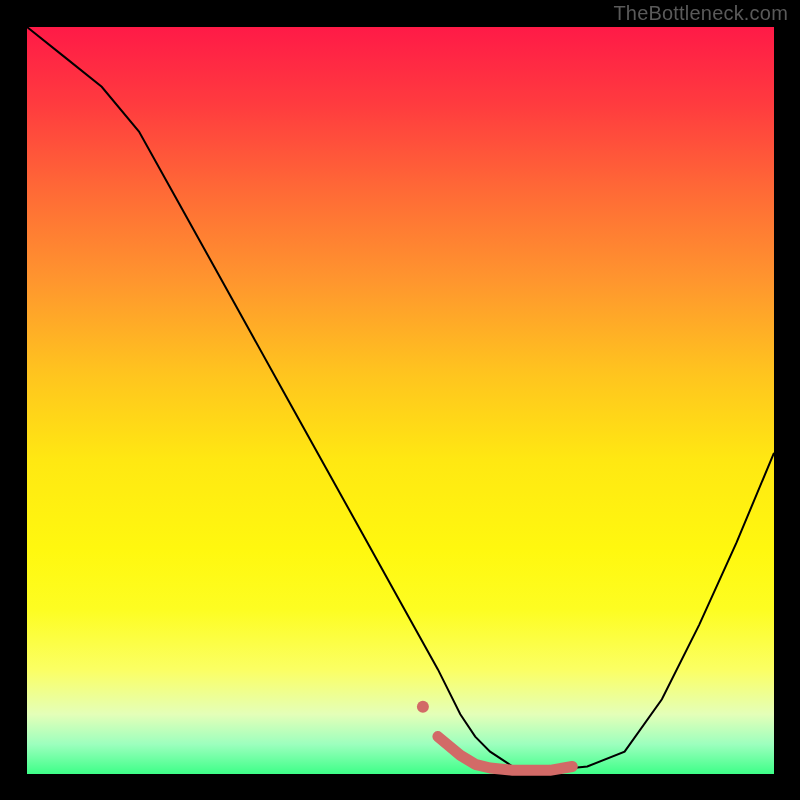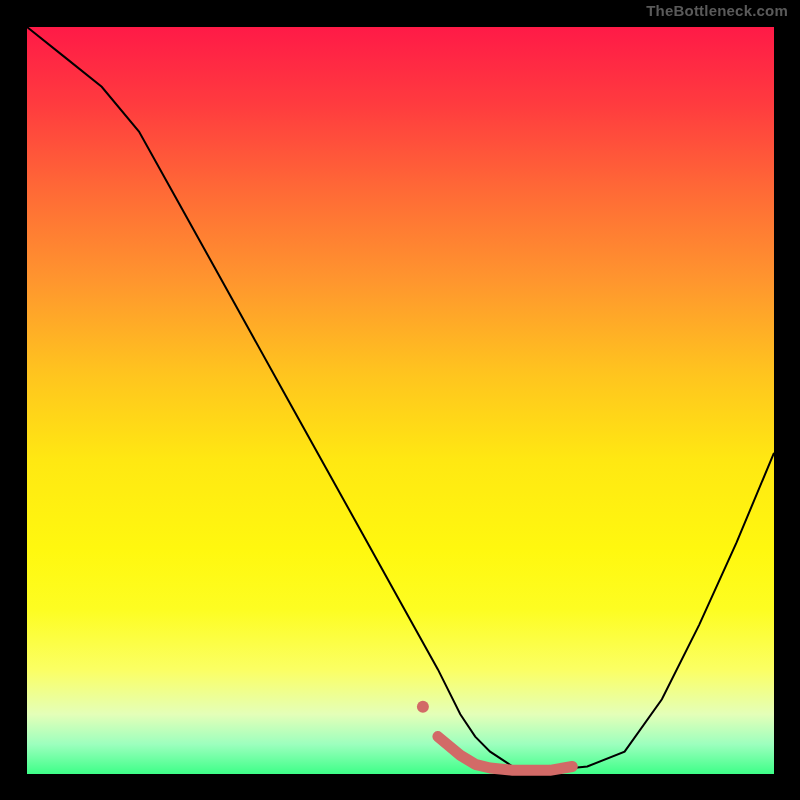--- a/index.html
+++ b/index.html
@@ -9,22 +9,22 @@
     height: 800px;
     background: #000;
     position: relative;
     font-family: Arial, Helvetica, sans-serif;
   }
   .attribution {
     position: absolute;
     top: 2px;
     right: 12px;
     color: #5a5a5a;
-    font-size: 15px;
-    font-weight: 700;
+    font-size: 20px;
+    font-weight: 400;
     letter-spacing: 0.2px;
   }
   .plot-area {
     position: absolute;
     left: 27px;
     top: 27px;
     width: 747px;
     height: 747px;
     background: linear-gradient(to bottom,
       #ff1a47 0%,

